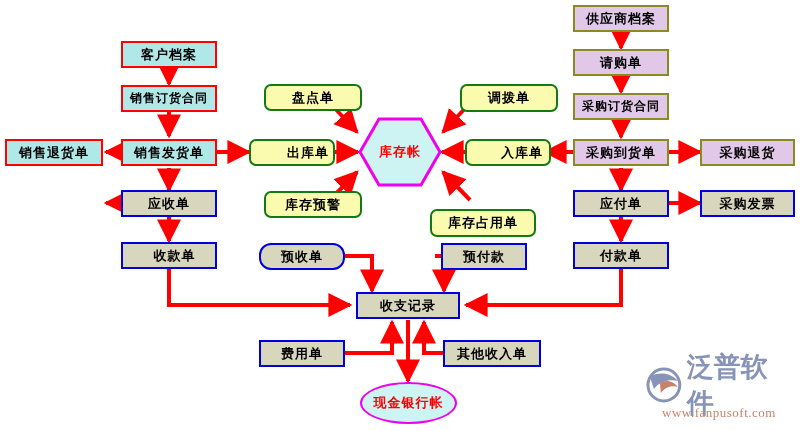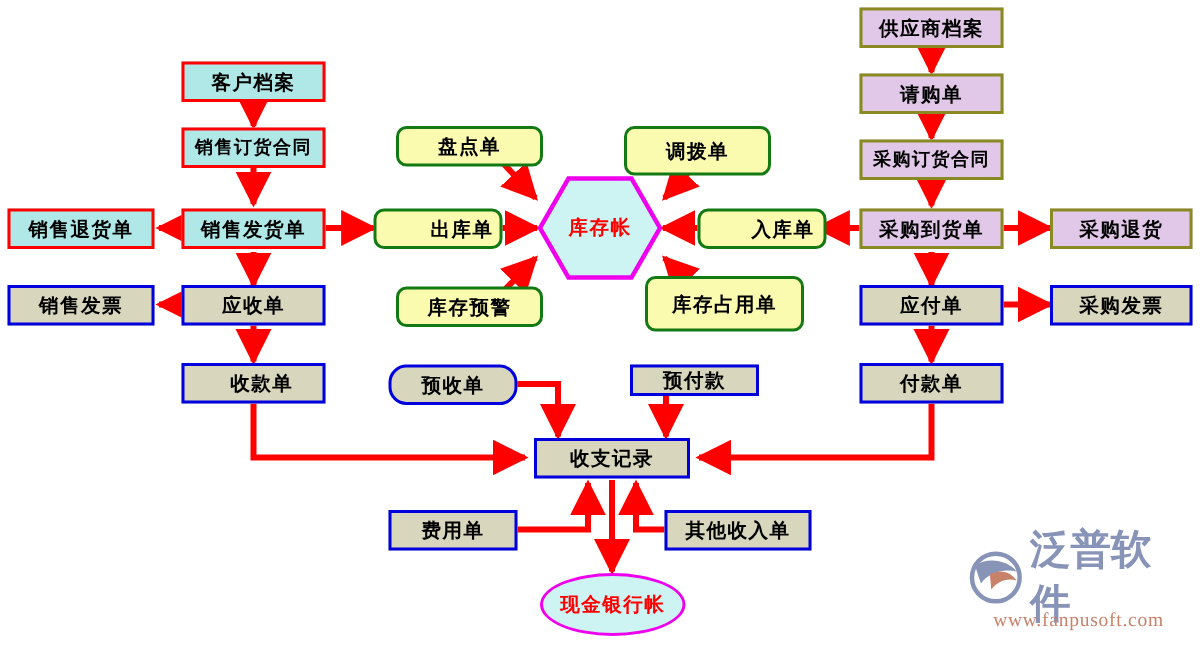--- a/index.html
+++ b/index.html
@@ -88,64 +88,63 @@
   </svg>
 
   <div class="node t-sales" style="left:121px;top:41px;width:96px;height:27px;">客户档案</div>
 
   <div class="node t-sales" style="left:121px;top:85px;width:96px;height:27px;font-size:12px;">销售订货合同</div>
 
   <div class="node t-sales" style="left:5px;top:139px;width:98px;height:27px;">销售退货单</div>
 
   <div class="node t-sales" style="left:121px;top:139px;width:96px;height:27px;">销售发货单</div>
 
-  <div class="node t-fin" style="left:5px;top:190px;width:98px;height:27px;">销售发票</div>
 
   <div class="node t-fin" style="left:121px;top:190px;width:96px;height:27px;">应收单</div>
 
   <div class="node t-fin" style="left:121px;top:242px;width:96px;height:27px;padding-left:11px;">收款单</div>
 
   <div class="node t-inv" style="left:264px;top:84px;width:98px;height:27px;">盘点单</div>
 
-  <div class="node t-inv" style="left:416px;top:84px;width:98px;height:33px;">调拨单</div>
+  <div class="node t-inv" style="left:460px;top:84px;width:98px;height:28px;">调拨单</div>
 
   <div class="node t-inv" style="left:249px;top:139px;width:86px;height:27px;padding-left:32px;">出库单</div>
 
   <div class="node t-inv" style="left:465px;top:139px;width:86px;height:27px;padding-left:28px;">入库单</div>
 
   <div class="hex" style="left:358px;top:117px;width:84px;height:70px;">
     <svg width="84" height="70" viewBox="0 0 84 70">
       <polygon points="21,2 63,2 82,35 63,68 21,68 2,35" fill="#cdf3f3" stroke="#ee00ee" stroke-width="3"></polygon>
     </svg>
     <span class="hextxt">库存帐</span>
   </div>
 
   <div class="node t-inv" style="left:264px;top:191px;width:98px;height:27px;">库存预警</div>
 
-  <div class="node t-inv" style="left:430px;top:184px;width:106px;height:37px;">库存占用单</div>
+  <div class="node t-inv" style="left:430px;top:209px;width:106px;height:28px;">库存占用单</div>
 
   <div class="node t-pur" style="left:573px;top:5px;width:96px;height:27px;">供应商档案</div>
 
   <div class="node t-pur" style="left:573px;top:49px;width:96px;height:27px;">请购单</div>
 
   <div class="node t-pur" style="left:573px;top:93px;width:96px;height:27px;font-size:12px;">采购订货合同</div>
 
   <div class="node t-pur" style="left:573px;top:139px;width:96px;height:27px;">采购到货单</div>
 
   <div class="node t-pur" style="left:700px;top:139px;width:95px;height:27px;">采购退货</div>
 
   <div class="node t-fin" style="left:573px;top:190px;width:96px;height:27px;">应付单</div>
 
   <div class="node t-fin" style="left:700px;top:190px;width:95px;height:27px;">采购发票</div>
 
   <div class="node t-fin" style="left:573px;top:242px;width:96px;height:27px;">付款单</div>
 
   <div class="node t-fin" style="left:259px;top:243px;width:86px;height:27px;border-radius:12px;">预收单</div>
 
-  <div class="node t-fin" style="left:420px;top:243px;width:86px;height:21px;">预付款</div>
+  <div class="node t-fin" style="left:441px;top:243px;width:86px;height:27px;">预付款</div>
 
   <div class="node t-fin" style="left:356px;top:292px;width:104px;height:27px;">收支记录</div>
 
   <div class="node t-fin" style="left:259px;top:340px;width:86px;height:27px;">费用单</div>
 
   <div class="node t-fin" style="left:443px;top:340px;width:98px;height:27px;">其他收入单</div>
 
   <div class="ellipse" style="left:360px;top:382px;width:97px;height:42px;">现金银行帐</div>
 
   <div id="logo">

